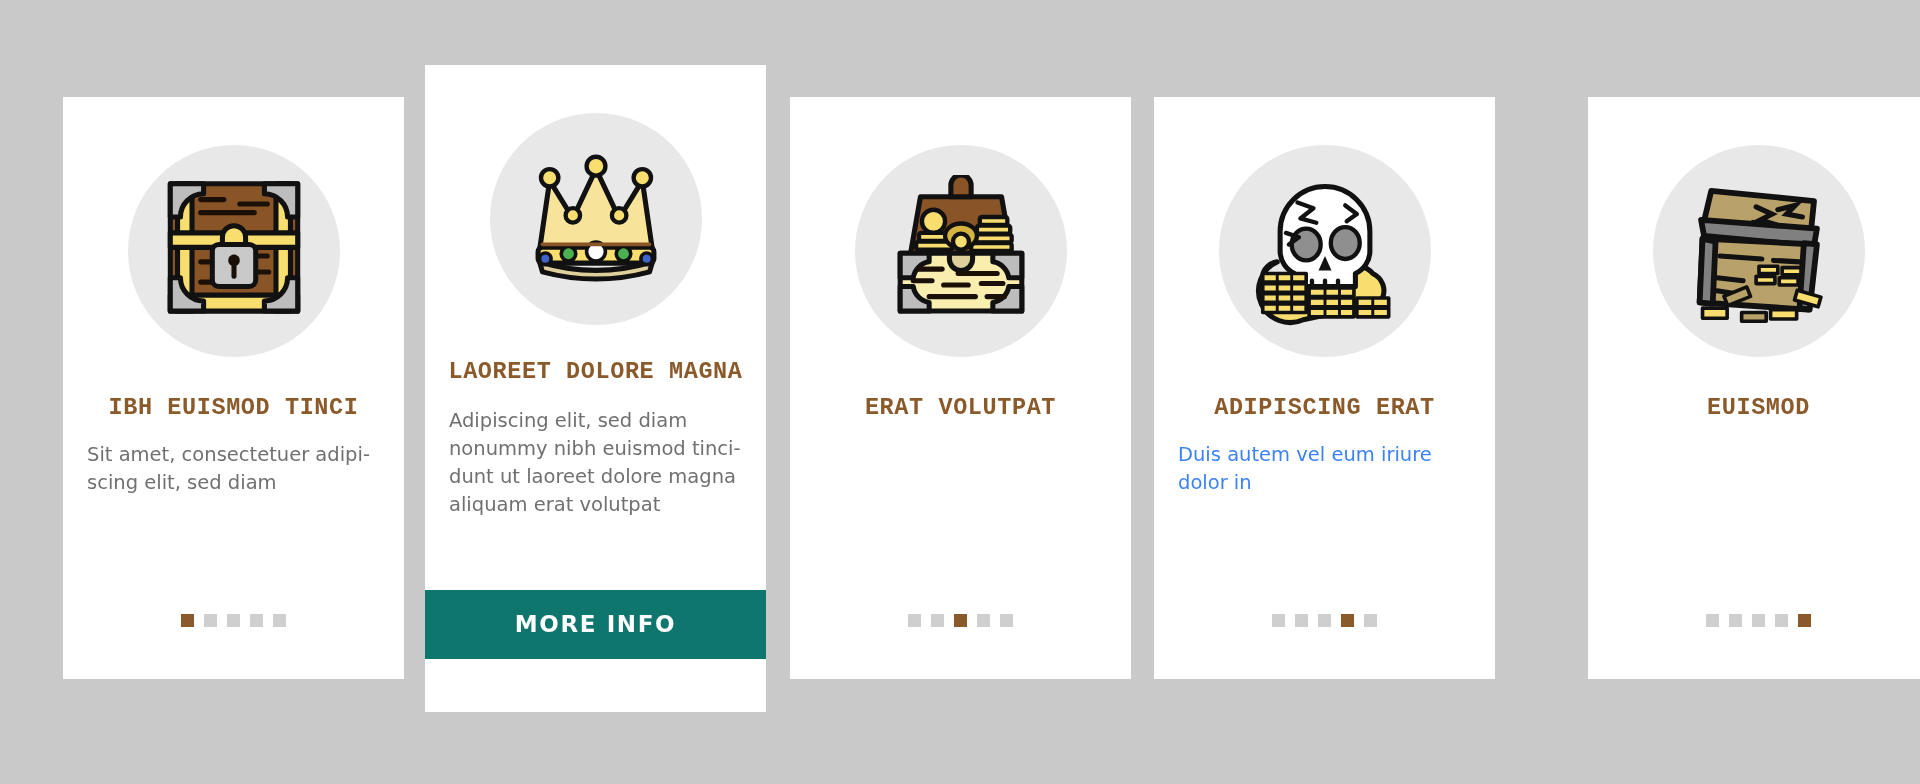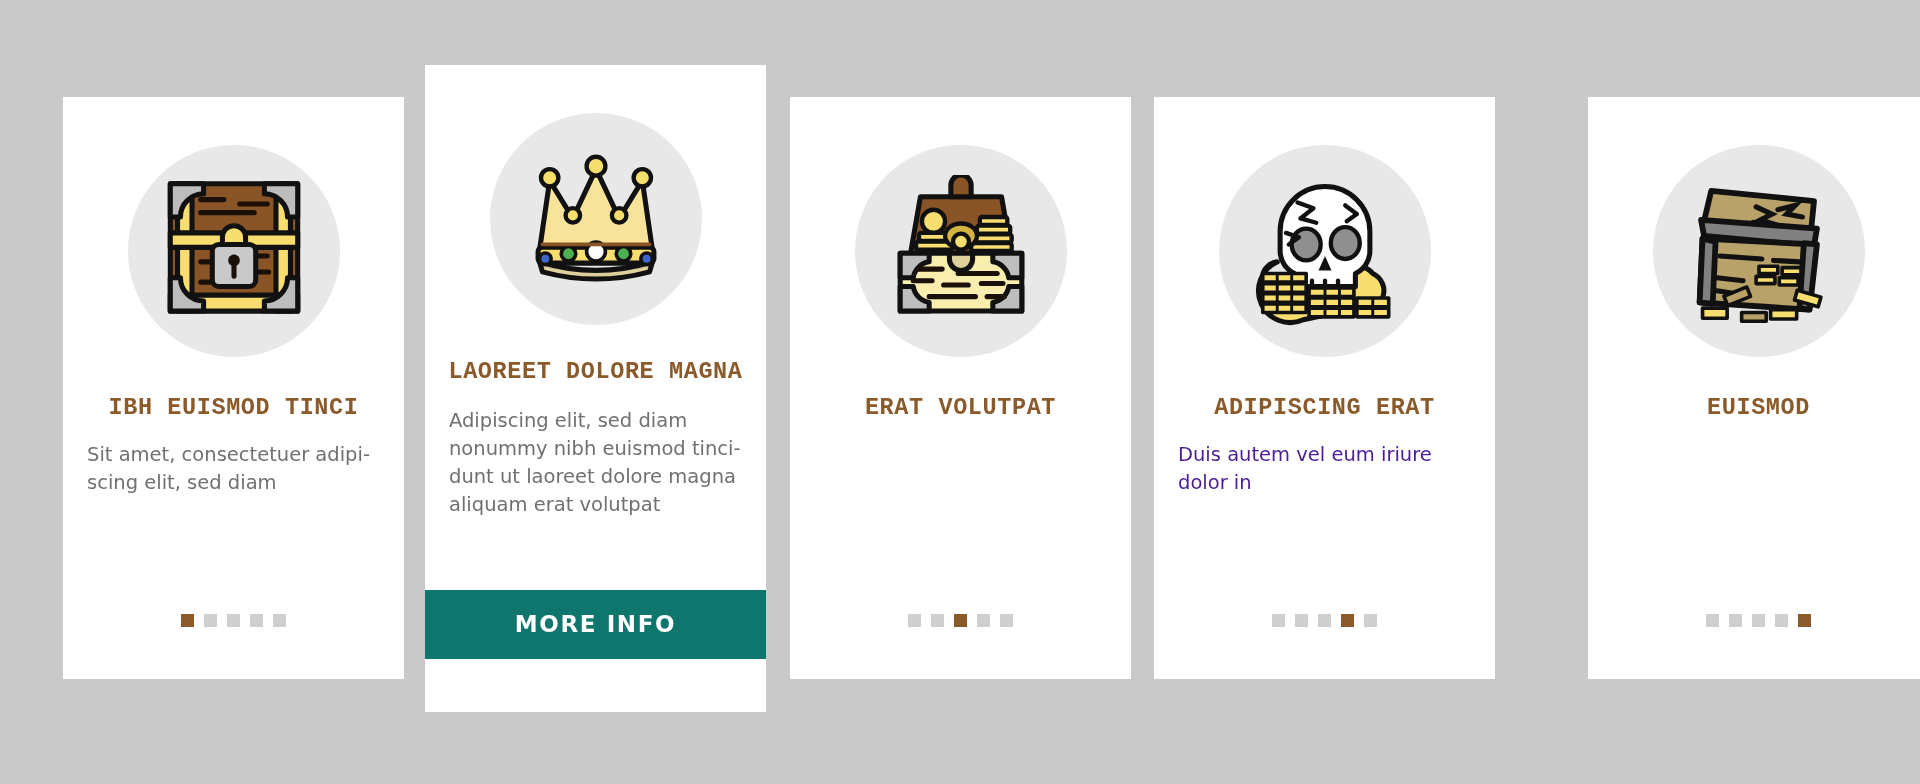--- a/index.html
+++ b/index.html
@@ -143,21 +143,21 @@
         <span class="dot" style="background: rgb(207, 207, 207);"></span>
       </div>
     </div>
     <div class="card regular" style="left: 1154px; background: rgb(255, 255, 255);">
       <div class="icon-wrap" style="background: rgb(232, 232, 232);">
         <svg width="152" height="152" viewBox="0 0 200 210">
           <use href="#ico-skull"></use>
         </svg>
       </div>
       <div class="title" style="color: rgb(139, 90, 43);">ADIPISCING ERAT</div>
-      <div class="desc" style="color: #4c1d95;">Duis autem vel eum iriure
+      <div class="desc" style="color: #3b82f6;">Duis autem vel eum iriure
 dolor in</div>
       <div class="spacer"></div>
       <div class="dots">
         <span class="dot" style="background: rgb(207, 207, 207);"></span>
         <span class="dot" style="background: rgb(207, 207, 207);"></span>
         <span class="dot" style="background: rgb(207, 207, 207);"></span>
         <span class="dot active" style="background: rgb(139, 90, 43);"></span>
         <span class="dot" style="background: rgb(207, 207, 207);"></span>
       </div>
     </div>

